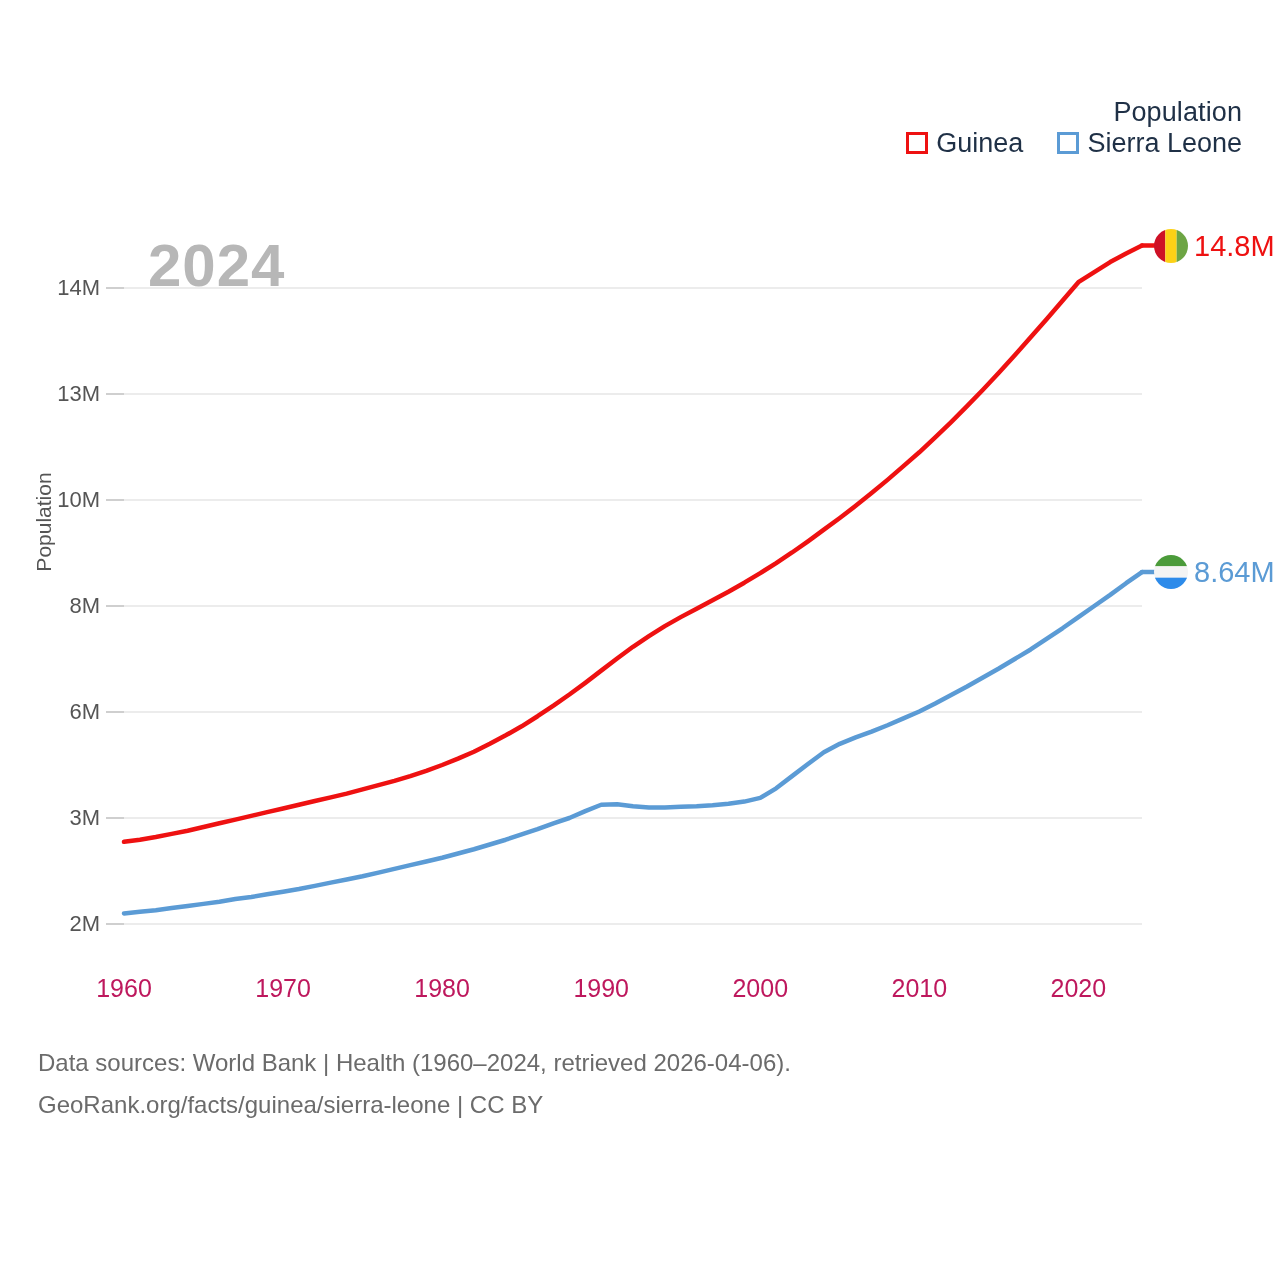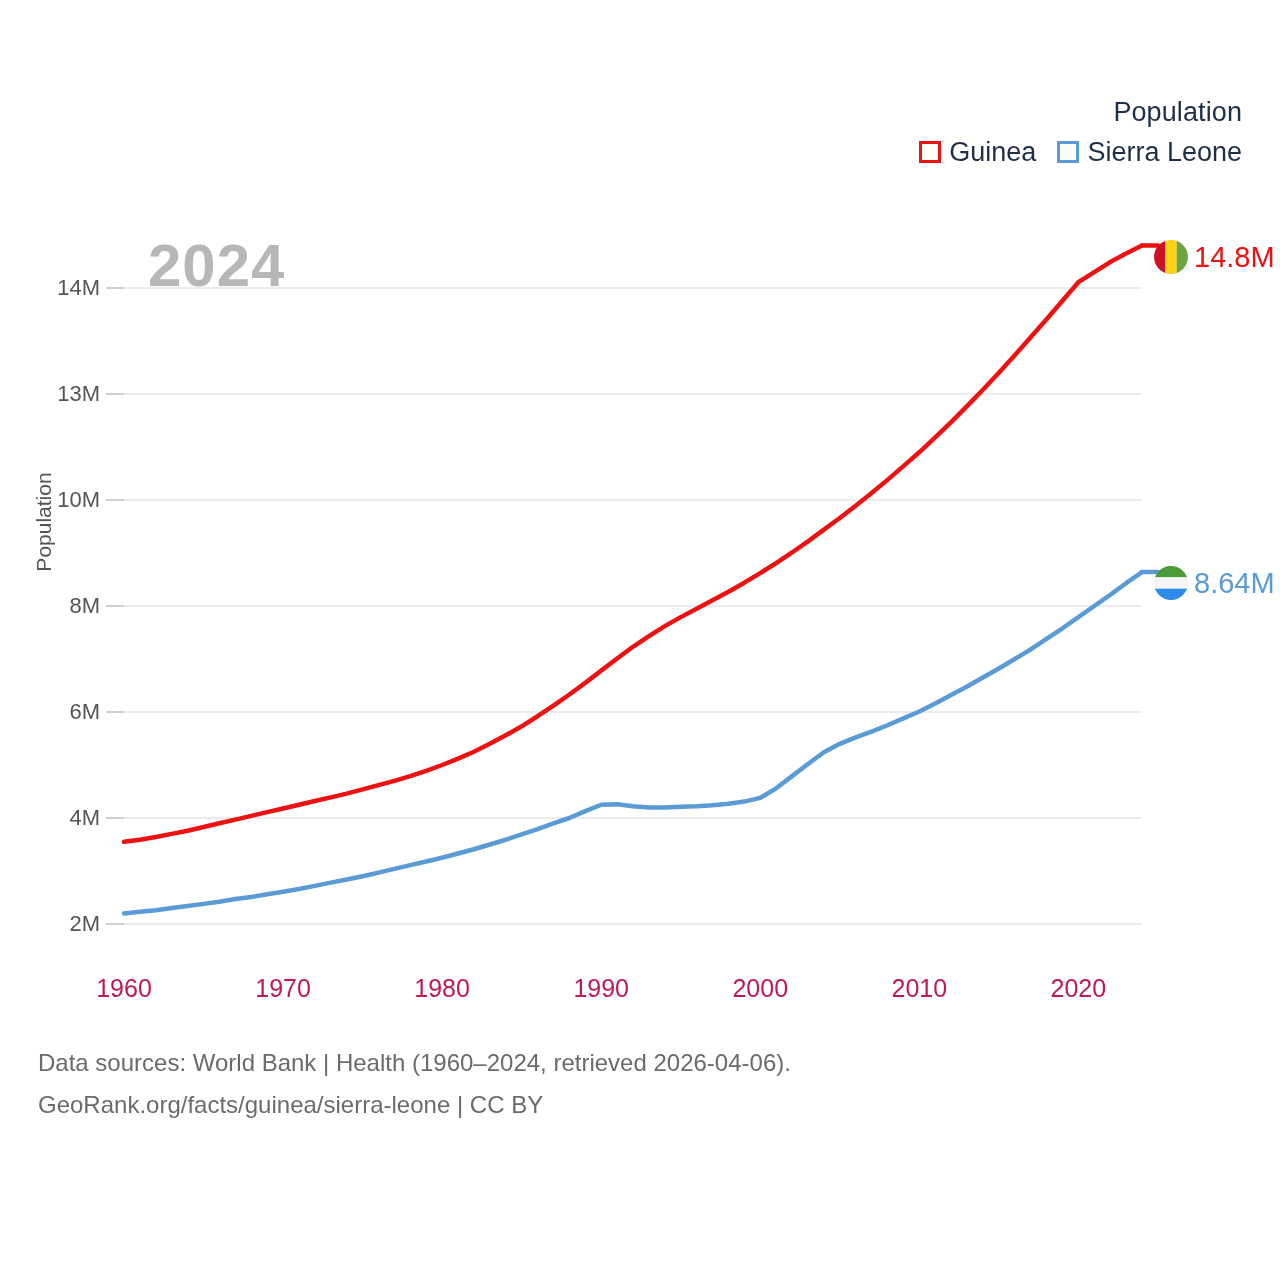--- a/index.html
+++ b/index.html
@@ -30,26 +30,25 @@
     text-align: right;
     color: #1f3046;
   }
   .legend-title {
     font-size: 27px;
     line-height: 32px;
     color: #1f3046;
     letter-spacing: .1px;
   }
   .legend-items {
-    margin-top: 9px;
     display: flex;
     flex-direction: row;
     align-items: center;
     justify-content: flex-end;
-    gap: 21px;
+    gap: 34px;
   }
   .legend-item {
     display: flex;
     flex-direction: row;
     align-items: center;
     gap: 8px;
     cursor: pointer;
   }
   .legend-swatch {
     width: 22px;
@@ -120,21 +119,20 @@
     line-height: 26px;
   }
 
   
   .end-label {
     position: absolute;
     display: flex;
     flex-direction: row;
     align-items: center;
     gap: 6px;
-    margin-top: 11px;
   }
   .flag-dot {
     width: 34px;
     height: 34px;
     border-radius: 50%;
     overflow: hidden;
     display: block;
     flex: none;
   }
   .end-value {
@@ -203,21 +201,21 @@
         </g>
       <g id="leader-lines">
           <line x1="1142" y1="245.60000000000002" x2="1158" y2="245.60000000000002" stroke="#ee1111" stroke-width="4.5" stroke-linecap="round"></line>
           <line x1="1142" y1="572.0799999999999" x2="1158" y2="572.0799999999999" stroke="#5b9bd5" stroke-width="4.5" stroke-linecap="round"></line>
         </g>
     </svg>
   </div>
 
   <div id="y-tick-labels">
       <div class="tick-label-y" style="left: 10px; top: 913px;">2M</div>
-      <div class="tick-label-y" style="left: 10px; top: 807px;">4M</div>
+      <div class="tick-label-y" style="left: 10px; top: 807px;">3M</div>
       <div class="tick-label-y" style="left: 10px; top: 701px;">6M</div>
       <div class="tick-label-y" style="left: 10px; top: 595px;">8M</div>
       <div class="tick-label-y" style="left: 10px; top: 489px;">10M</div>
       <div class="tick-label-y" style="left: 10px; top: 383px;">13M</div>
       <div class="tick-label-y" style="left: 10px; top: 277px;">14M</div>
     </div>
   <div id="x-tick-labels">
       <div class="tick-label-x" style="left: 64px; top: 975px;">1960</div>
       <div class="tick-label-x" style="left: 223.062px; top: 975px;">1970</div>
       <div class="tick-label-x" style="left: 382.125px; top: 975px;">1980</div>

